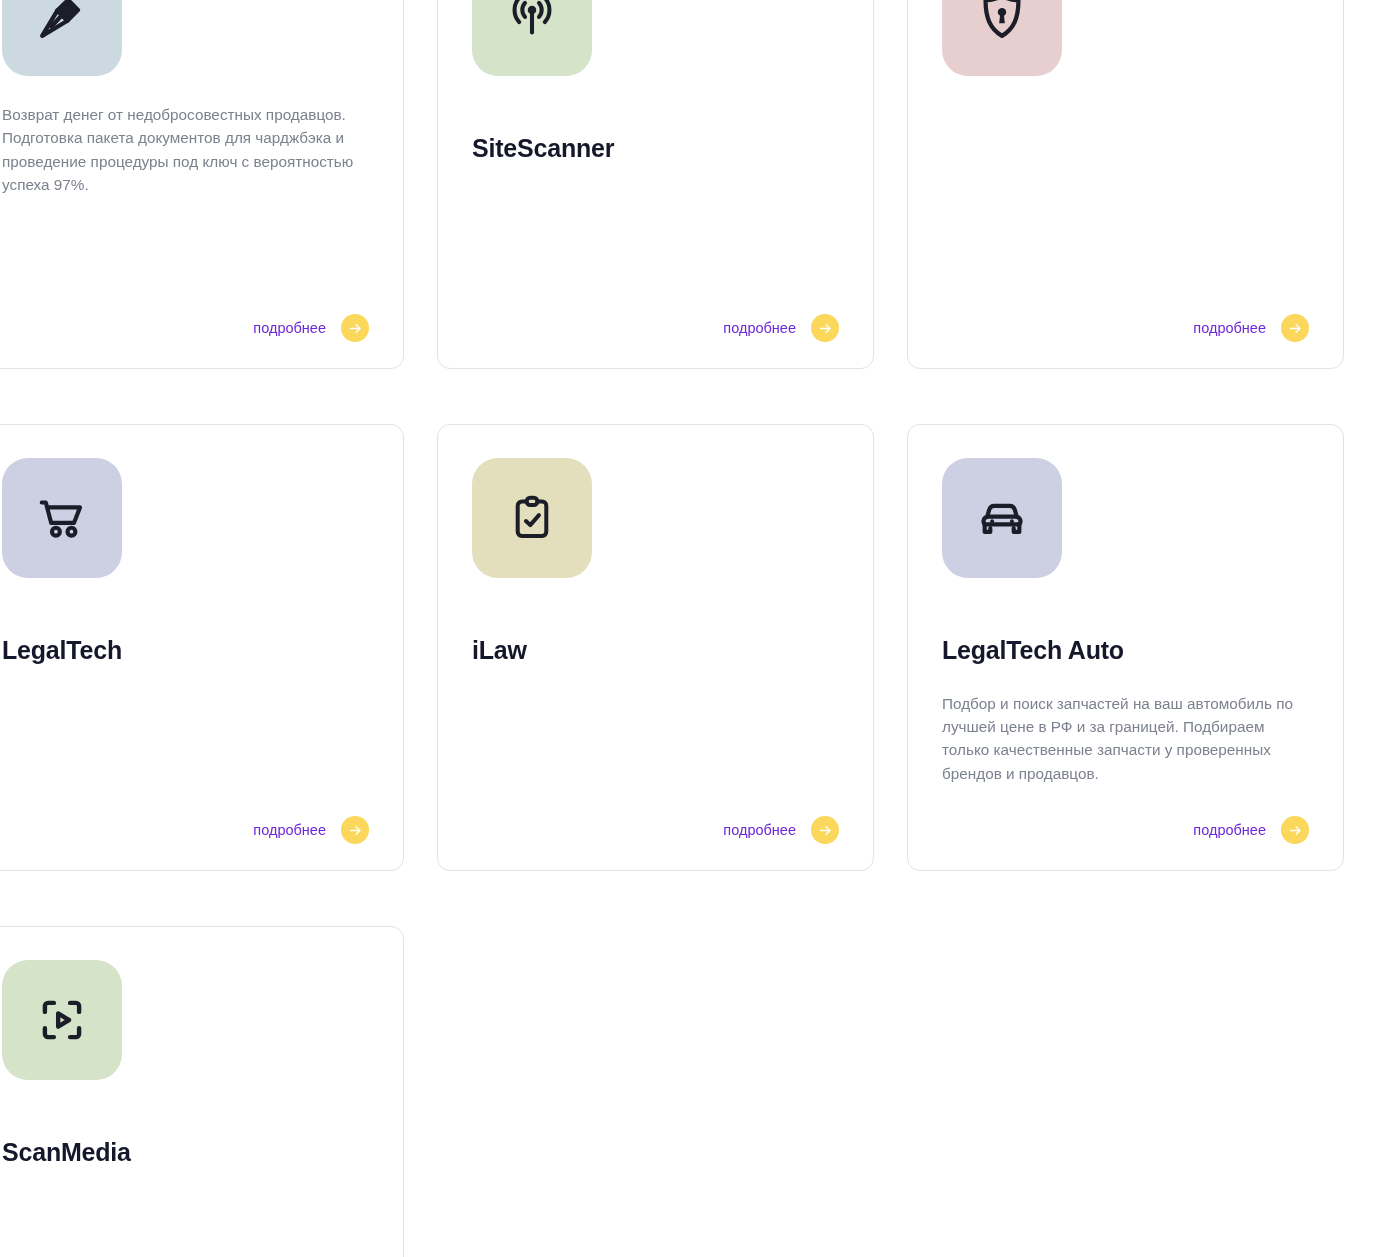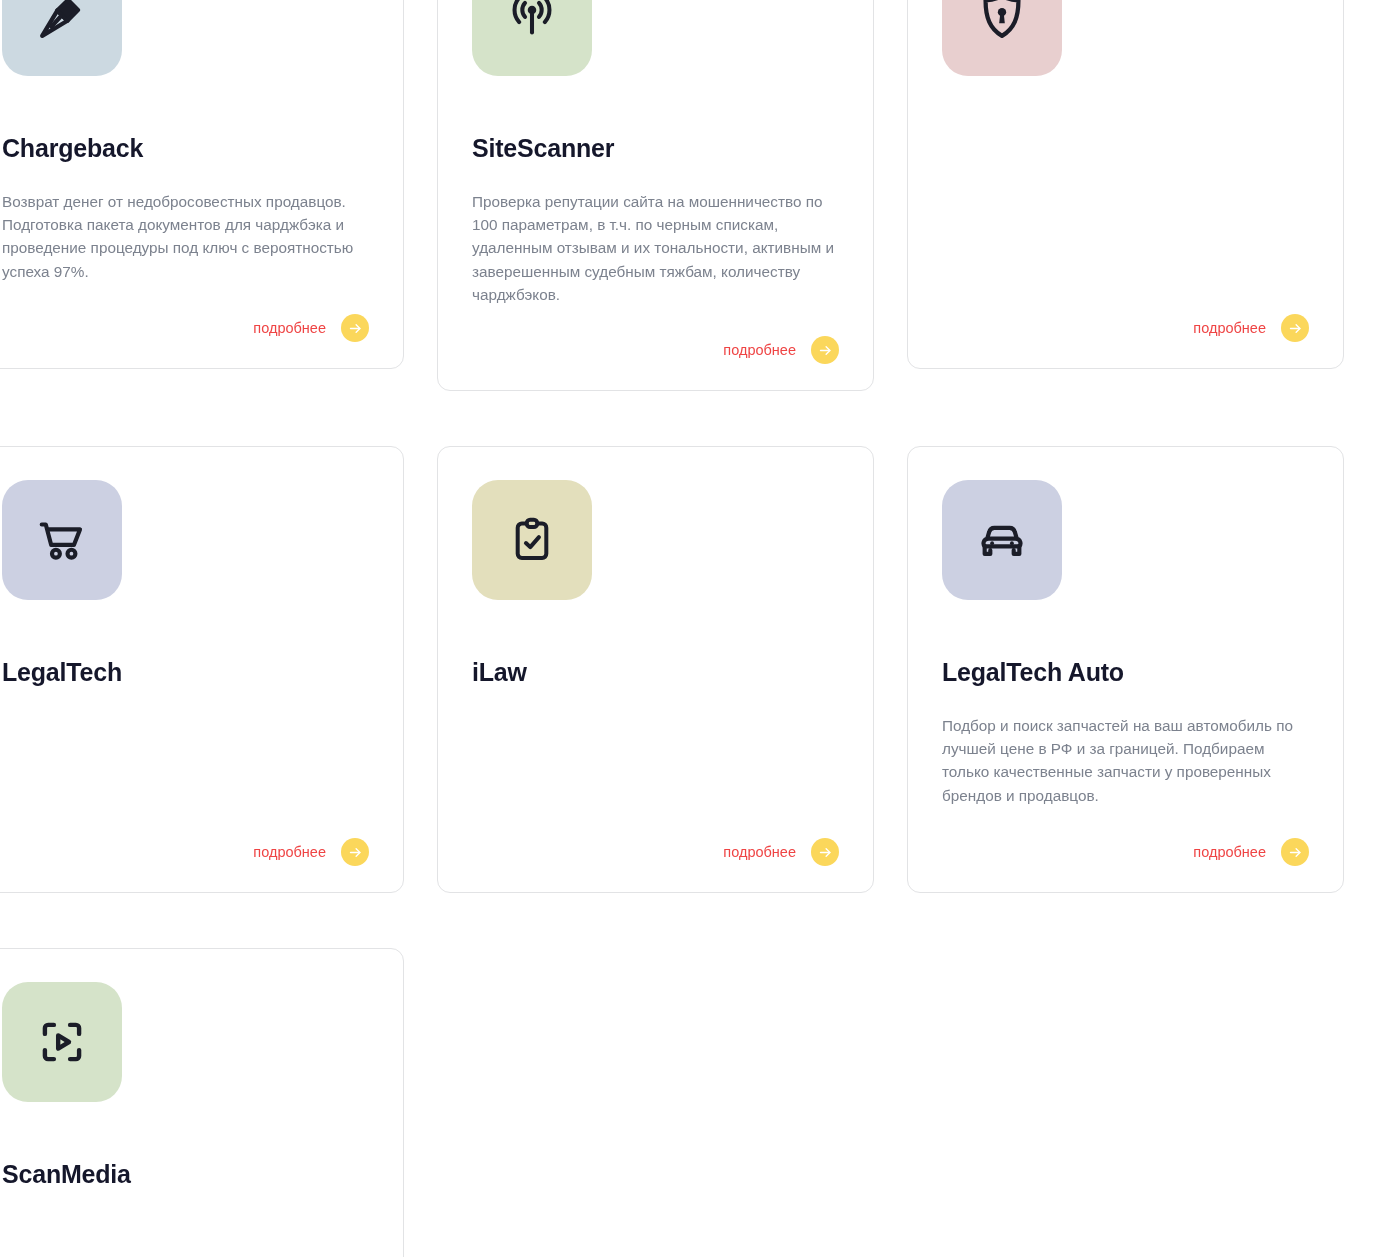--- a/index.html
+++ b/index.html
@@ -74,21 +74,21 @@
   .card-foot {
     margin-top: auto;
     padding-top: 30px;
     display: flex;
     align-items: center;
     justify-content: flex-end;
     gap: 15px;
   }
   .more-label {
     font-size: 14.5px;
-    color: #ef4444;
+    color: #6d28d9;
     line-height: 1;
   }
   .more-arrow {
     width: 28px;
     height: 28px;
     border-radius: 50%;
     background: #fbd75b;
     display: flex;
     align-items: center;
     justify-content: center;
@@ -106,21 +106,20 @@
     <div class="card">
       <div class="icon-tile" style="background:#ccd9e1;">
         <span>
           <svg width="54" height="54" viewBox="0 0 24 24" fill="none" stroke="#1b1d28" stroke-width="1.9" stroke-linecap="round" stroke-linejoin="round">
             <path d="M3.2 20.8 L9.9 9.6 L14.4 14.1 Z" fill="none"></path>
             <path d="M9.9 9.6 L14.7 4.9 L19.1 9.3 L14.4 14.1 Z" fill="#1b1d28"></path>
             <line x1="7.3" y1="16.7" x2="11.4" y2="12.2"></line>
           </svg>
         </span>
       </div>
-      <h3 class="card-title">Chargeback</h3>
       <p class="card-desc">Возврат денег от недобросовестных продавцов. Подготовка пакета документов для чарджбэка и проведение процедуры под ключ с вероятностью успеха 97%.</p>
       <div class="card-foot">
         <span class="more-label">подробнее</span>
         <span class="more-arrow">
           <svg width="15" height="15" viewBox="0 0 24 24" fill="none" stroke="#ffffff" stroke-width="2.2" stroke-linecap="round" stroke-linejoin="round">
             <line x1="4" y1="12" x2="19" y2="12"></line>
               <polyline points="13,6 19,12 13,18"></polyline>
           </svg>
         </span>
       </div>
@@ -135,21 +134,20 @@
             <circle cx="12" cy="9.3" r="1.9" fill="#1b1d28" stroke="none"></circle>
             <line x1="12" y1="11" x2="12" y2="19.3"></line>
             <path d="M8.9 6.2 a4.6 4.6 0 0 0 0 6.2"></path>
             <path d="M15.1 6.2 a4.6 4.6 0 0 1 0 6.2"></path>
             <path d="M6.3 3.9 a8.1 8.1 0 0 0 0 10.8"></path>
             <path d="M17.7 3.9 a8.1 8.1 0 0 1 0 10.8"></path>
           </svg>
         </span>
       </div>
       <h3 class="card-title">SiteScanner</h3>
-      <p class="card-desc">Проверка репутации сайта на мошенничество по 100 параметрам, в т.ч. по черным спискам, удаленным отзывам и их тональности, активным и заверешенным судебным тяжбам, количеству чарджбэков.</p>
       <div class="card-foot">
         <span class="more-label">подробнее</span>
         <span class="more-arrow">
           <svg width="15" height="15" viewBox="0 0 24 24" fill="none" stroke="#ffffff" stroke-width="2.2" stroke-linecap="round" stroke-linejoin="round">
             <line x1="4" y1="12" x2="19" y2="12"></line>
               <polyline points="13,6 19,12 13,18"></polyline>
           </svg>
         </span>
       </div>
     </div>

